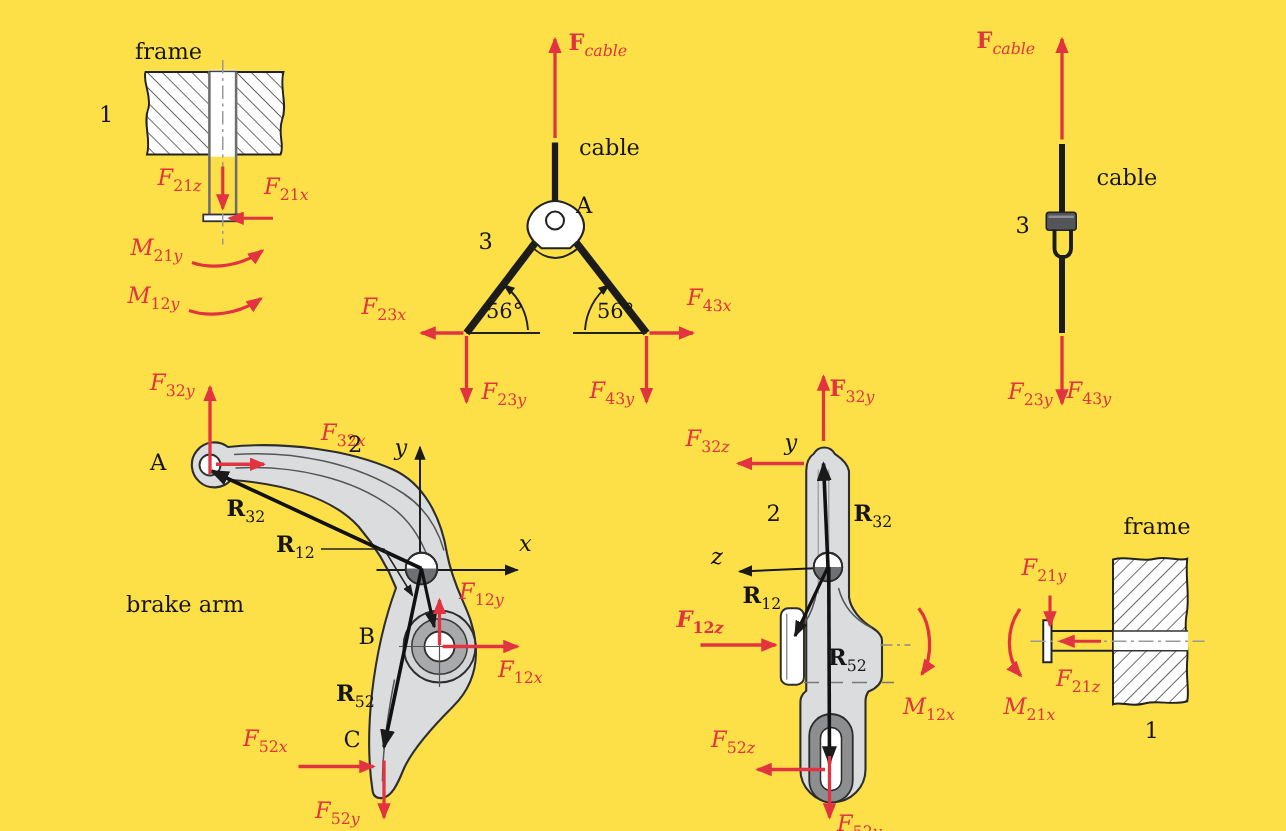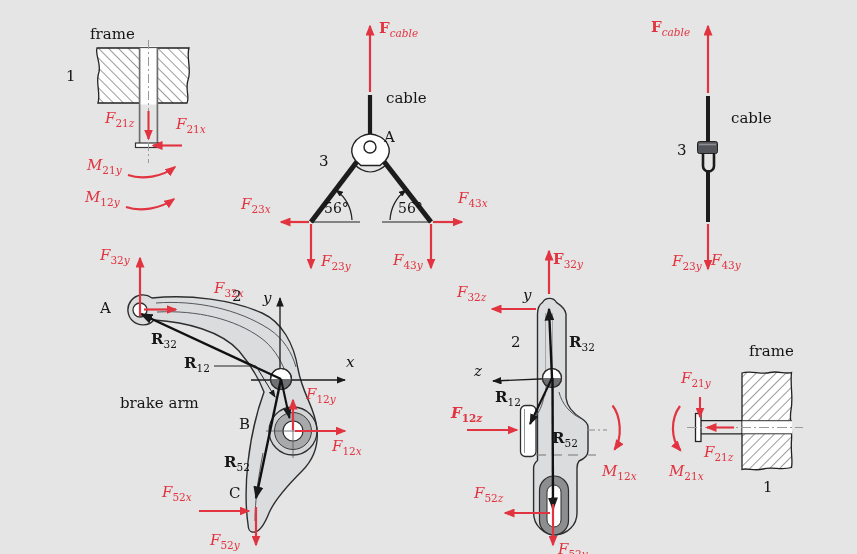--- a/index.html
+++ b/index.html
@@ -1,16 +1,16 @@
 <!DOCTYPE html>
 <html><head>
 <meta charset="utf-8">
 <style>
   html,body{margin:0;padding:0;background:#fff;}
-  #canvas{position:relative;width:857px;height:554px;background:#e5e5e5;overflow:hidden;
+  #canvas{position:relative;width:857px;height:554px;background:#fde047;overflow:hidden;
           font-family:"DejaVu Serif", "Liberation Serif", serif;}
   #fig{position:absolute;left:0;top:0;}
   .lab{position:absolute;font-size:15px;color:#151515;white-space:nowrap;line-height:1.1;}
   .lab sub{font-size:0.7em;}
   .red{color:#e13440;}
   .it .b{font-style:italic;}
   .bd .b{font-weight:bold;}
   .itp{font-style:italic;}
   .sm{font-size:14px;}
 </style>
@@ -184,21 +184,21 @@
 <div class="lab red it" style="left:711px;top:252px;"><span class="b">F</span><sub>43<i>y</i></sub></div>
 
 <div class="lab red it" style="left:100px;top:247px;"><span class="b">F</span><sub>32<i>y</i></sub></div>
 <div class="lab" style="left:100px;top:300px;">A</div>
 <div class="lab red it" style="left:173px;top:280px;margin-left:41px;"><span class="b">F</span><sub>32<i>x</i></sub></div>
 <div class="lab" style="left:232px;top:288px;">2</div>
 <div class="lab itp" style="left:263px;top:290px;">y</div>
 <div class="lab itp" style="left:346px;top:354px;">x</div>
 <div class="lab bd" style="left:151px;top:331px;"><span class="b">R</span><sub>32</sub></div>
 <div class="lab bd" style="left:184px;top:355px;"><span class="b">R</span><sub>12</sub></div>
-<div class="lab" style="left:84px;top:395px;margin-left:36px;">brake arm</div>
+<div class="lab" style="left:84px;top:395px;">brake arm</div>
 <div class="lab red it" style="left:306px;top:386px;"><span class="b">F</span><sub>12<i>y</i></sub></div>
 <div class="lab" style="left:239px;top:416px;">B</div>
 <div class="lab red it" style="left:332px;top:438px;"><span class="b">F</span><sub>12<i>x</i></sub></div>
 <div class="lab bd" style="left:224px;top:454px;"><span class="b">R</span><sub>52</sub></div>
 <div class="lab" style="left:229px;top:485px;">C</div>
 <div class="lab red it" style="left:162px;top:484px;"><span class="b">F</span><sub>52<i>x</i></sub></div>
 <div class="lab red it" style="left:210px;top:532px;"><span class="b">F</span><sub>52<i>y</i></sub></div>
 
 <div class="lab red bd" style="left:553px;top:251px;"><span class="b">F</span><sub>32<i>y</i></sub></div>
 <div class="lab red it" style="left:457px;top:284px;"><span class="b">F</span><sub>32<i>z</i></sub></div>

